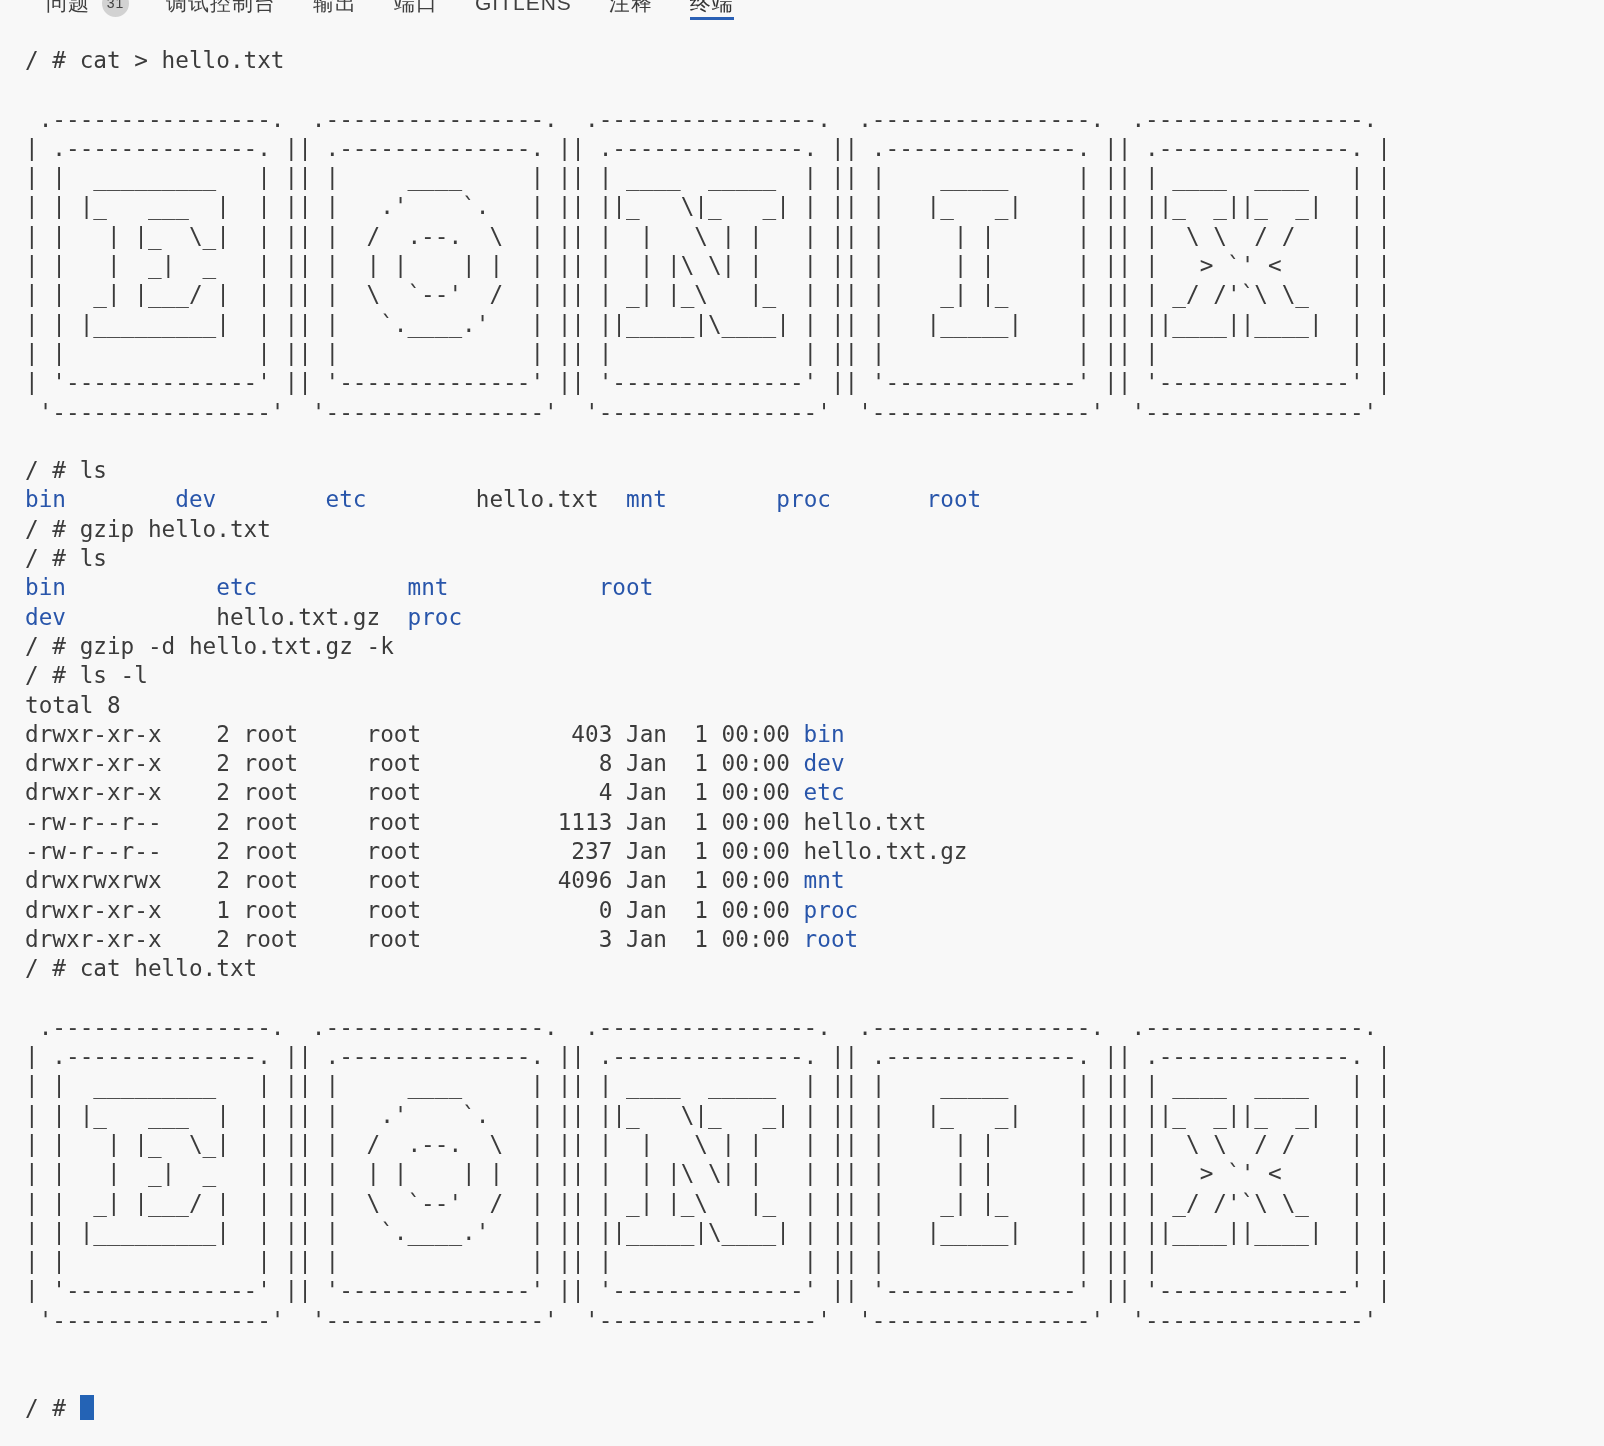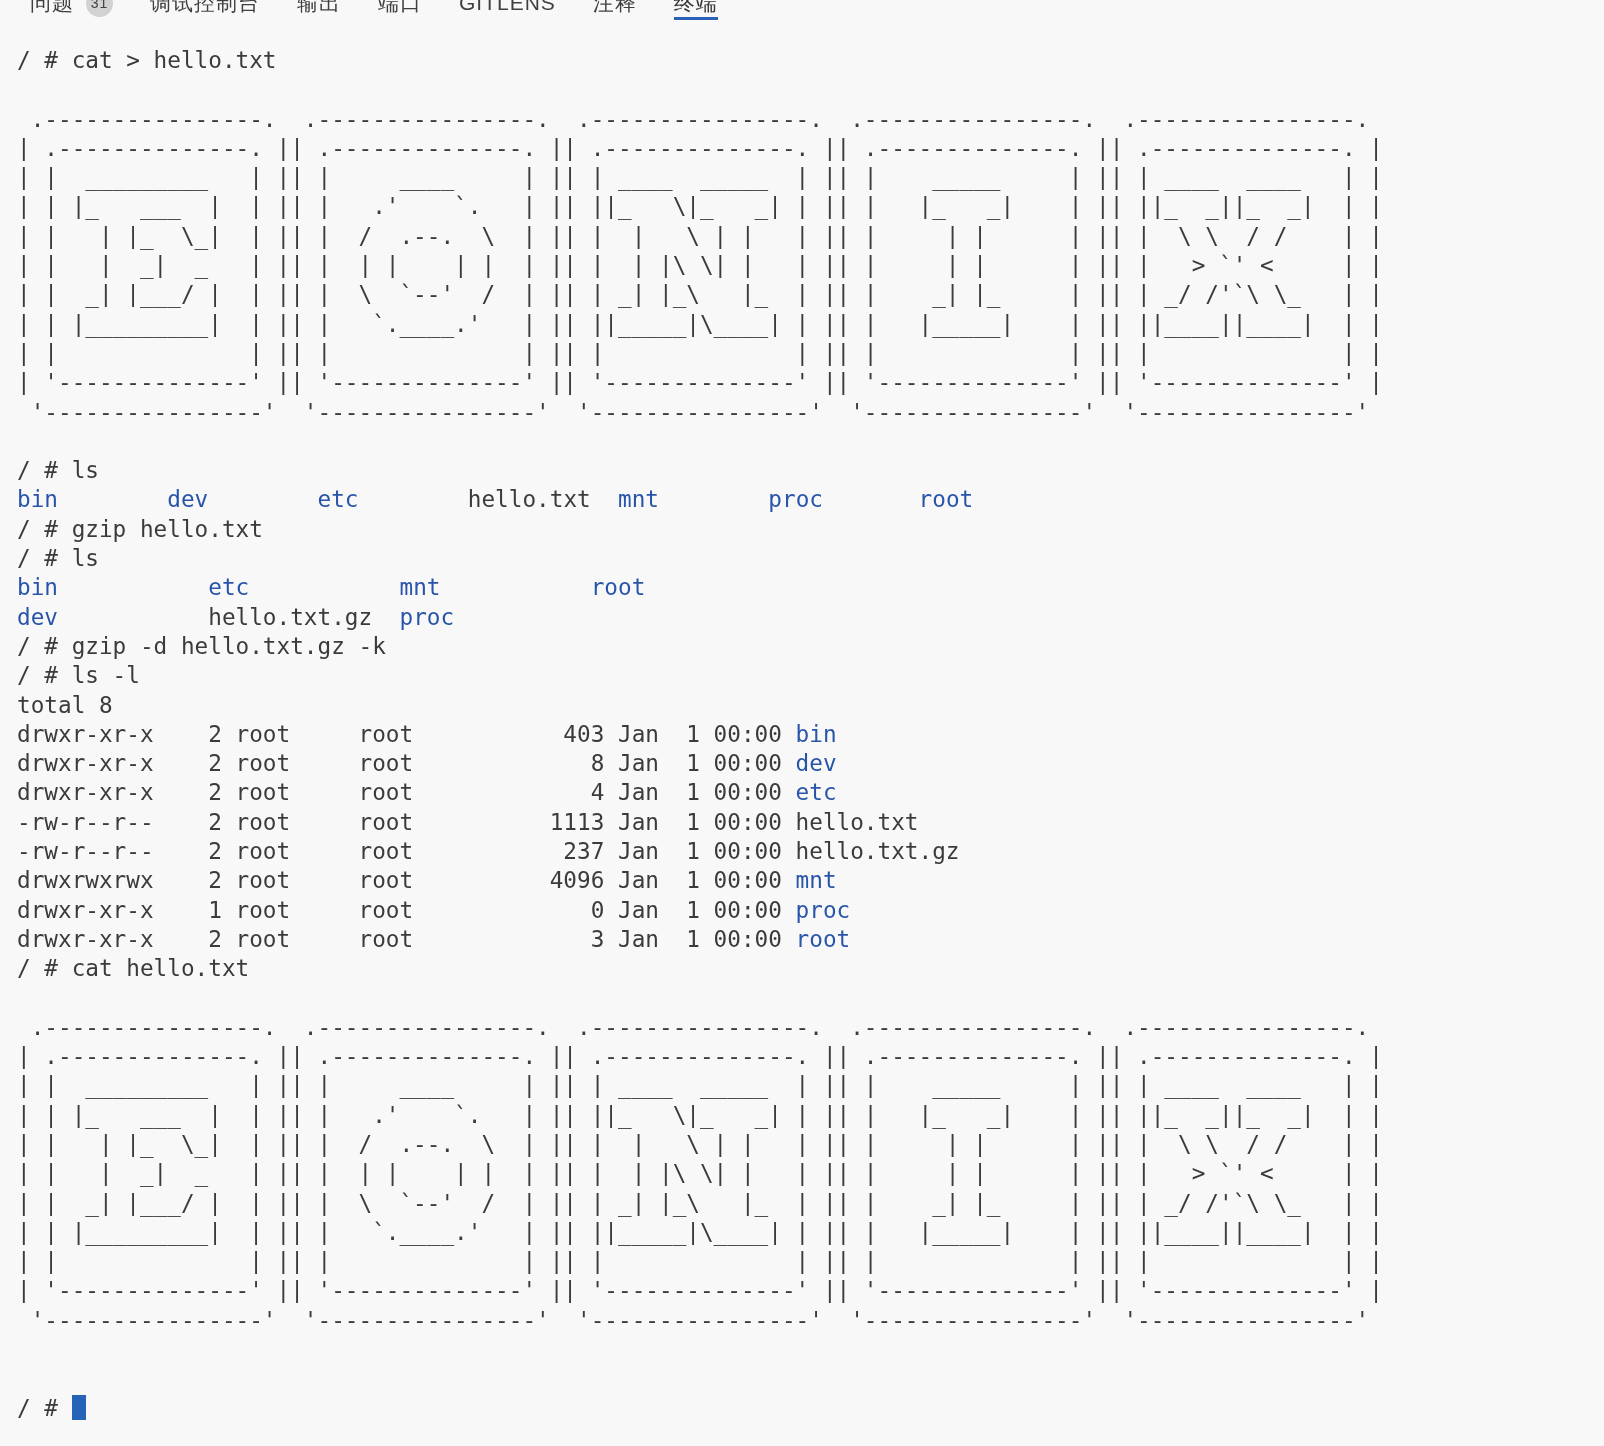--- a/index.html
+++ b/index.html
@@ -8,20 +8,21 @@
     width: 1604px;
     height: 1446px;
     background: #f8f8f8;
     overflow: hidden;
   }
   
   .tab-bar {
     position: relative;
     height: 20px;
     overflow: hidden;
+    margin-left: 16px;
   }
   .tabs-inner {
     position: absolute;
     top: -11px;
     left: 0;
     display: flex;
     align-items: center;
     gap: 37px;
     padding-left: 30px;
     height: 31px;
@@ -44,21 +45,21 @@
     height: 27px;
     border-radius: 50%;
     display: flex;
     align-items: center;
     justify-content: center;
     font: 14px "Liberation Sans", sans-serif;
     color: #424242;
   }
   
   .terminal {
-    padding: 26px 0 0 17px;
+    padding: 26px 0 0 25px;
     font-family: "DejaVu Sans Mono", monospace;
     font-size: 22.7px;
     line-height: 29.3px;
     color: #3b3b3b;
     white-space: pre;
     cursor: text;
   }
   .term-line { height: 29.3px; }
   .cursor {
     display: inline-block;

